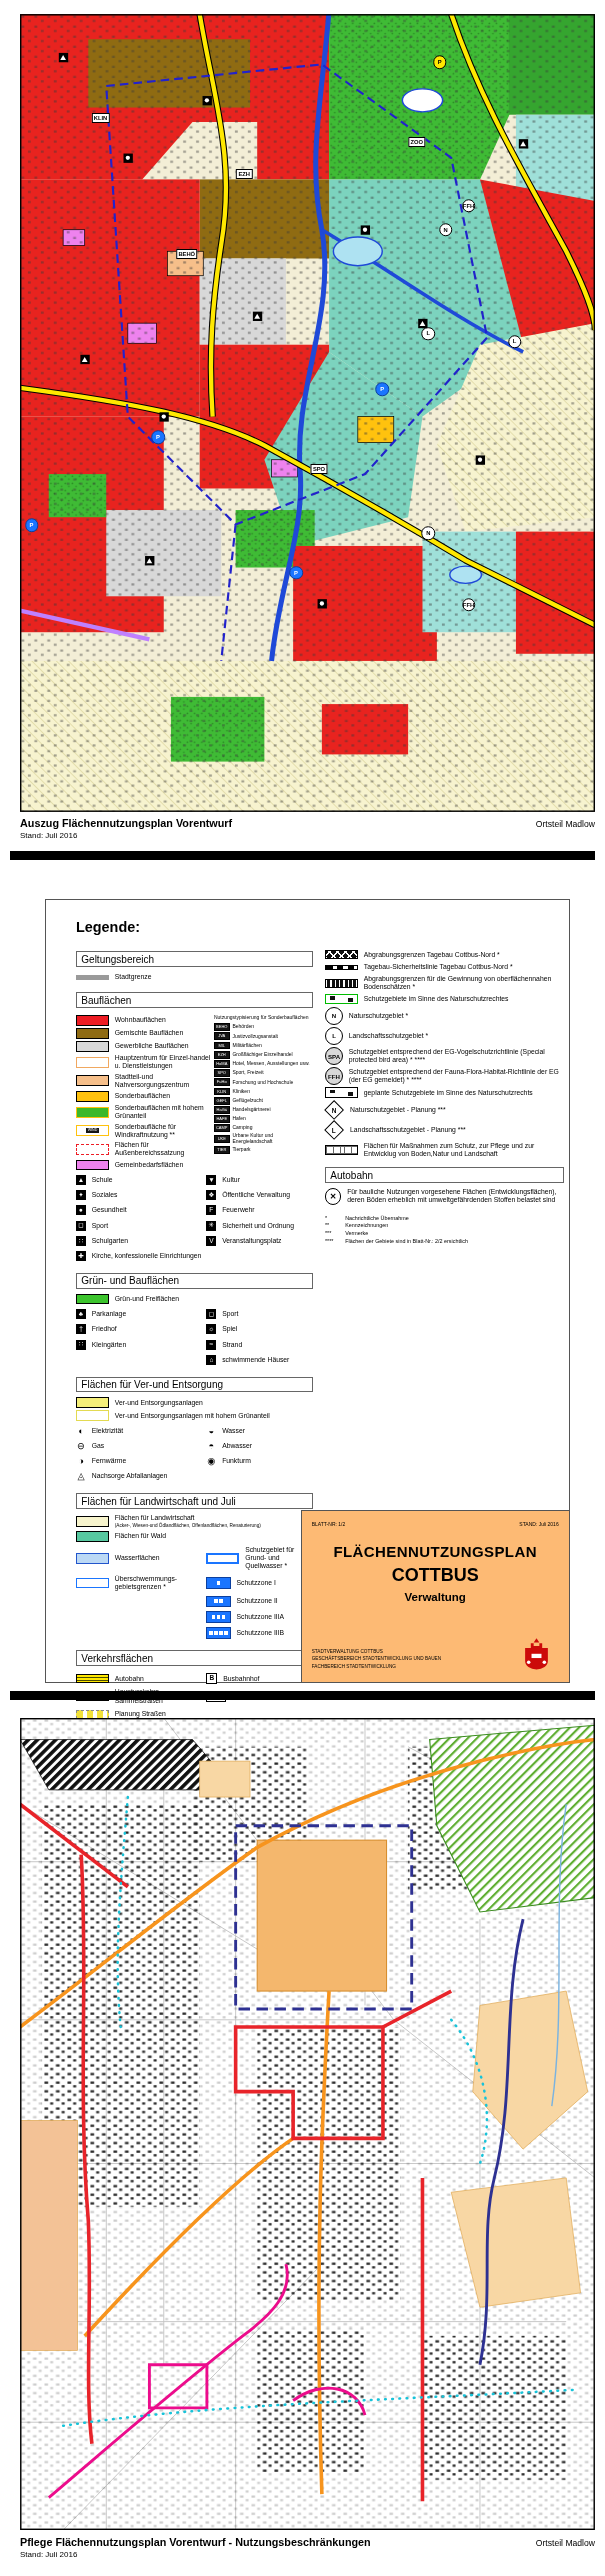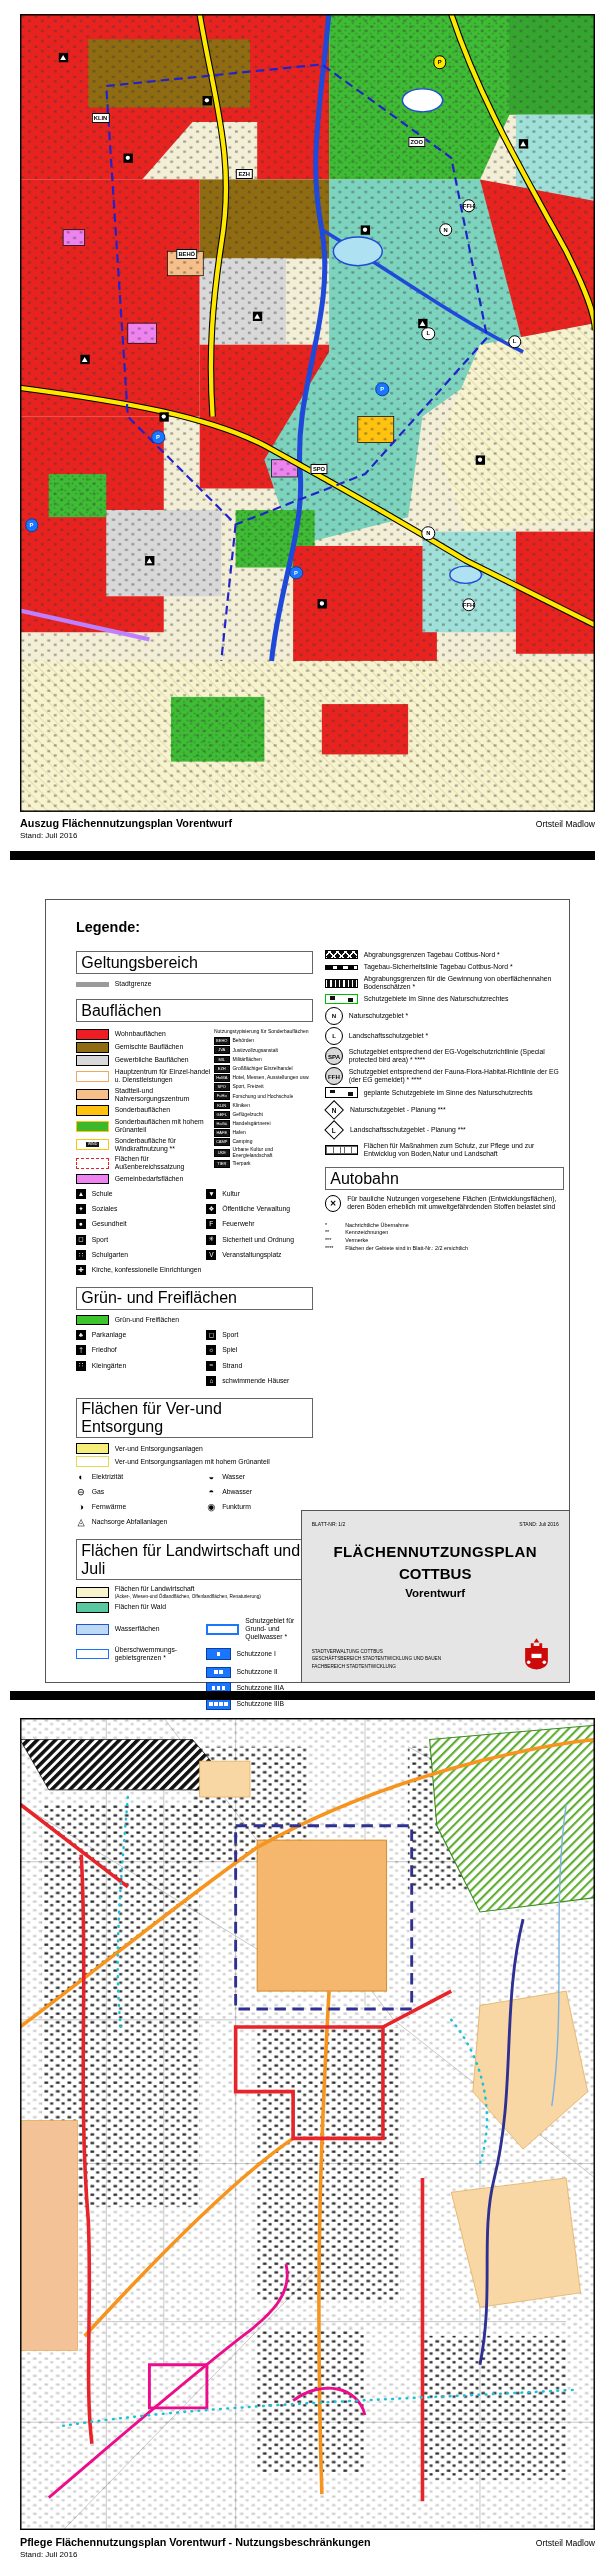--- a/index.html
+++ b/index.html
@@ -24,21 +24,21 @@
   .cap-sub{font-size:8px;margin-top:2.2px;}
   .divbar{position:absolute;left:10px;width:585px;height:9.3px;background:#000;}
   #bar1{top:851px;} #bar2{top:1691px;}
 
   
   .legend-page{position:absolute;left:45px;top:899px;width:523px;height:782px;
                border:0.7px solid #555;background:#fff;}
   .legend-title{position:absolute;left:30px;top:18.7px;font-size:14.4px;font-weight:bold;}
   .lcol{position:absolute;left:30px;top:42px;width:237px;}
   .rcol{position:absolute;left:279px;top:47px;width:239px;}
-  .sechead{border:0.7px solid #666;font-size:16px;padding:1.4px 4.3px;margin:9.3px 0 5px;background:#fff;}
+  .sechead{border:0.7px solid #666;font-size:10px;padding:1.4px 4.3px;margin:9.3px 0 5px;background:#fff;}
   .lrow{display:flex;align-items:center;gap:5.8px;margin:2.2px 0;font-size:6.8px;min-height:10.8px;}
   .lrow.empty{border:0;}
   .lbl{line-height:1.2;}
   .note{font-size:5px;}
   .note2{font-size:4.7px;margin-top:0.7px;}
   .pair{display:flex;}
   .pair>.lrow{flex:0 0 55%;}
   .pair>.lrow+.lrow{flex:1;}
   .split{display:flex;gap:2.9px;align-items:flex-start;}
   .srows{flex:0 0 57%;}
@@ -88,25 +88,25 @@
   .gbq{position:absolute;background:#111;width:5px;height:3.6px;}
   .gbq.a{left:3.6px;top:1.4px;} .gbq.b{right:4.3px;bottom:1.4px;}
   .xc{flex:none;width:14.4px;height:14.4px;border:1.8px solid #000;border-radius:50%;background:#fff;
       display:inline-flex;align-items:center;justify-content:center;font-weight:bold;font-size:8px;}
   .cbx{flex:none;border:1.1px solid #000;background:#fff;font-weight:bold;font-size:6.5px;
        line-height:8.6px;padding:0 2.2px;}
   .fns{margin-top:10px;}
   .fn{display:flex;gap:5.8px;font-size:5.4px;margin:1.8px 0;}
   .fnmark{width:14.4px;flex:none;}
 
-  .tblock{position:absolute;right:-0.7px;bottom:-0.7px;width:267px;height:171px;border:0.7px solid #555;background:#e5e5e5;}
+  .tblock{position:absolute;right:-0.7px;bottom:-0.7px;width:267px;height:171px;border:0.7px solid #555;background:#fdba74;}
   .tb-top{display:flex;justify-content:space-between;font-size:5px;padding:10px 10px 0 10px;}
   .tb-title{text-align:center;font-weight:bold;margin-top:16px;}
   .tb-l1{font-size:15px;letter-spacing:0.4px;}
-  .tb-l2{font-size:15px;margin-top:5.8px;}
+  .tb-l2{font-size:18px;margin-top:5.8px;}
   .tb-l3{font-size:11.5px;margin-top:4.3px;}
   .tb-org{position:absolute;left:10px;bottom:11.5px;font-size:4.7px;line-height:1.6;}
   .crest{position:absolute;right:18.7px;bottom:8.6px;}
 </style>
 </head>
 <body>
 
 <div class="page">
 
   <div class="map-wrap" id="map1">
@@ -407,21 +407,21 @@
             <span class="lbl">Veranstaltungsplatz</span>
           </div>
         </div>
         <div class="pair">
           <div class="lrow">
             <span class="ic">✚</span>
             <span class="lbl">Kirche, konfessionelle Einrichtungen</span>
           </div>
           <div class="lrow empty"></div>
         </div>
-        <div class="sechead">Grün- und Freiflächen</div>
+        <div class="sechead">Grün- und Bauflächen</div>
         <div class="lrow">
           <span class="sw" style="background: rgb(60, 196, 45); border: 0.7px solid rgb(0, 0, 0);"></span>
           <span class="lbl">Grün-und Freiflächen</span>
         </div>
         <div class="pair">
           <div class="lrow">
             <span class="ic">♣</span>
             <span class="lbl">Parkanlage</span>
           </div>
           <div class="lrow">
@@ -726,21 +726,21 @@
     </div>
 
     <div class="tblock">
       <div class="tb-top">
         <span>BLATT-NR: 1/2</span>
         <span>STAND: Juli 2016</span>
       </div>
       <div class="tb-title">
         <div class="tb-l1">FLÄCHENNUTZUNGSPLAN</div>
         <div class="tb-l2">COTTBUS</div>
-        <div class="tb-l3">Vorentwurf</div>
+        <div class="tb-l3">Verwaltung</div>
       </div>
       <div class="tb-org" id="org-lines">
           <div class="orgline">STADTVERWALTUNG COTTBUS</div>
           <div class="orgline">GESCHÄFTSBEREICH STADTENTWICKLUNG UND BAUEN</div>
           <div class="orgline">FACHBEREICH STADTENTWICKLUNG</div>
         </div>
       <span class="crest">
         <svg width="27" height="33" viewBox="0 0 38 46">
           <path d="M3,14 h8 v-7 h4 v4 h8 v-4 h4 v7 h8 v18 a16,12 0 0 1 -32,0 Z" fill="#cc0a0a"></path>
           <rect x="12" y="22" width="14" height="6" fill="#fff"></rect>

